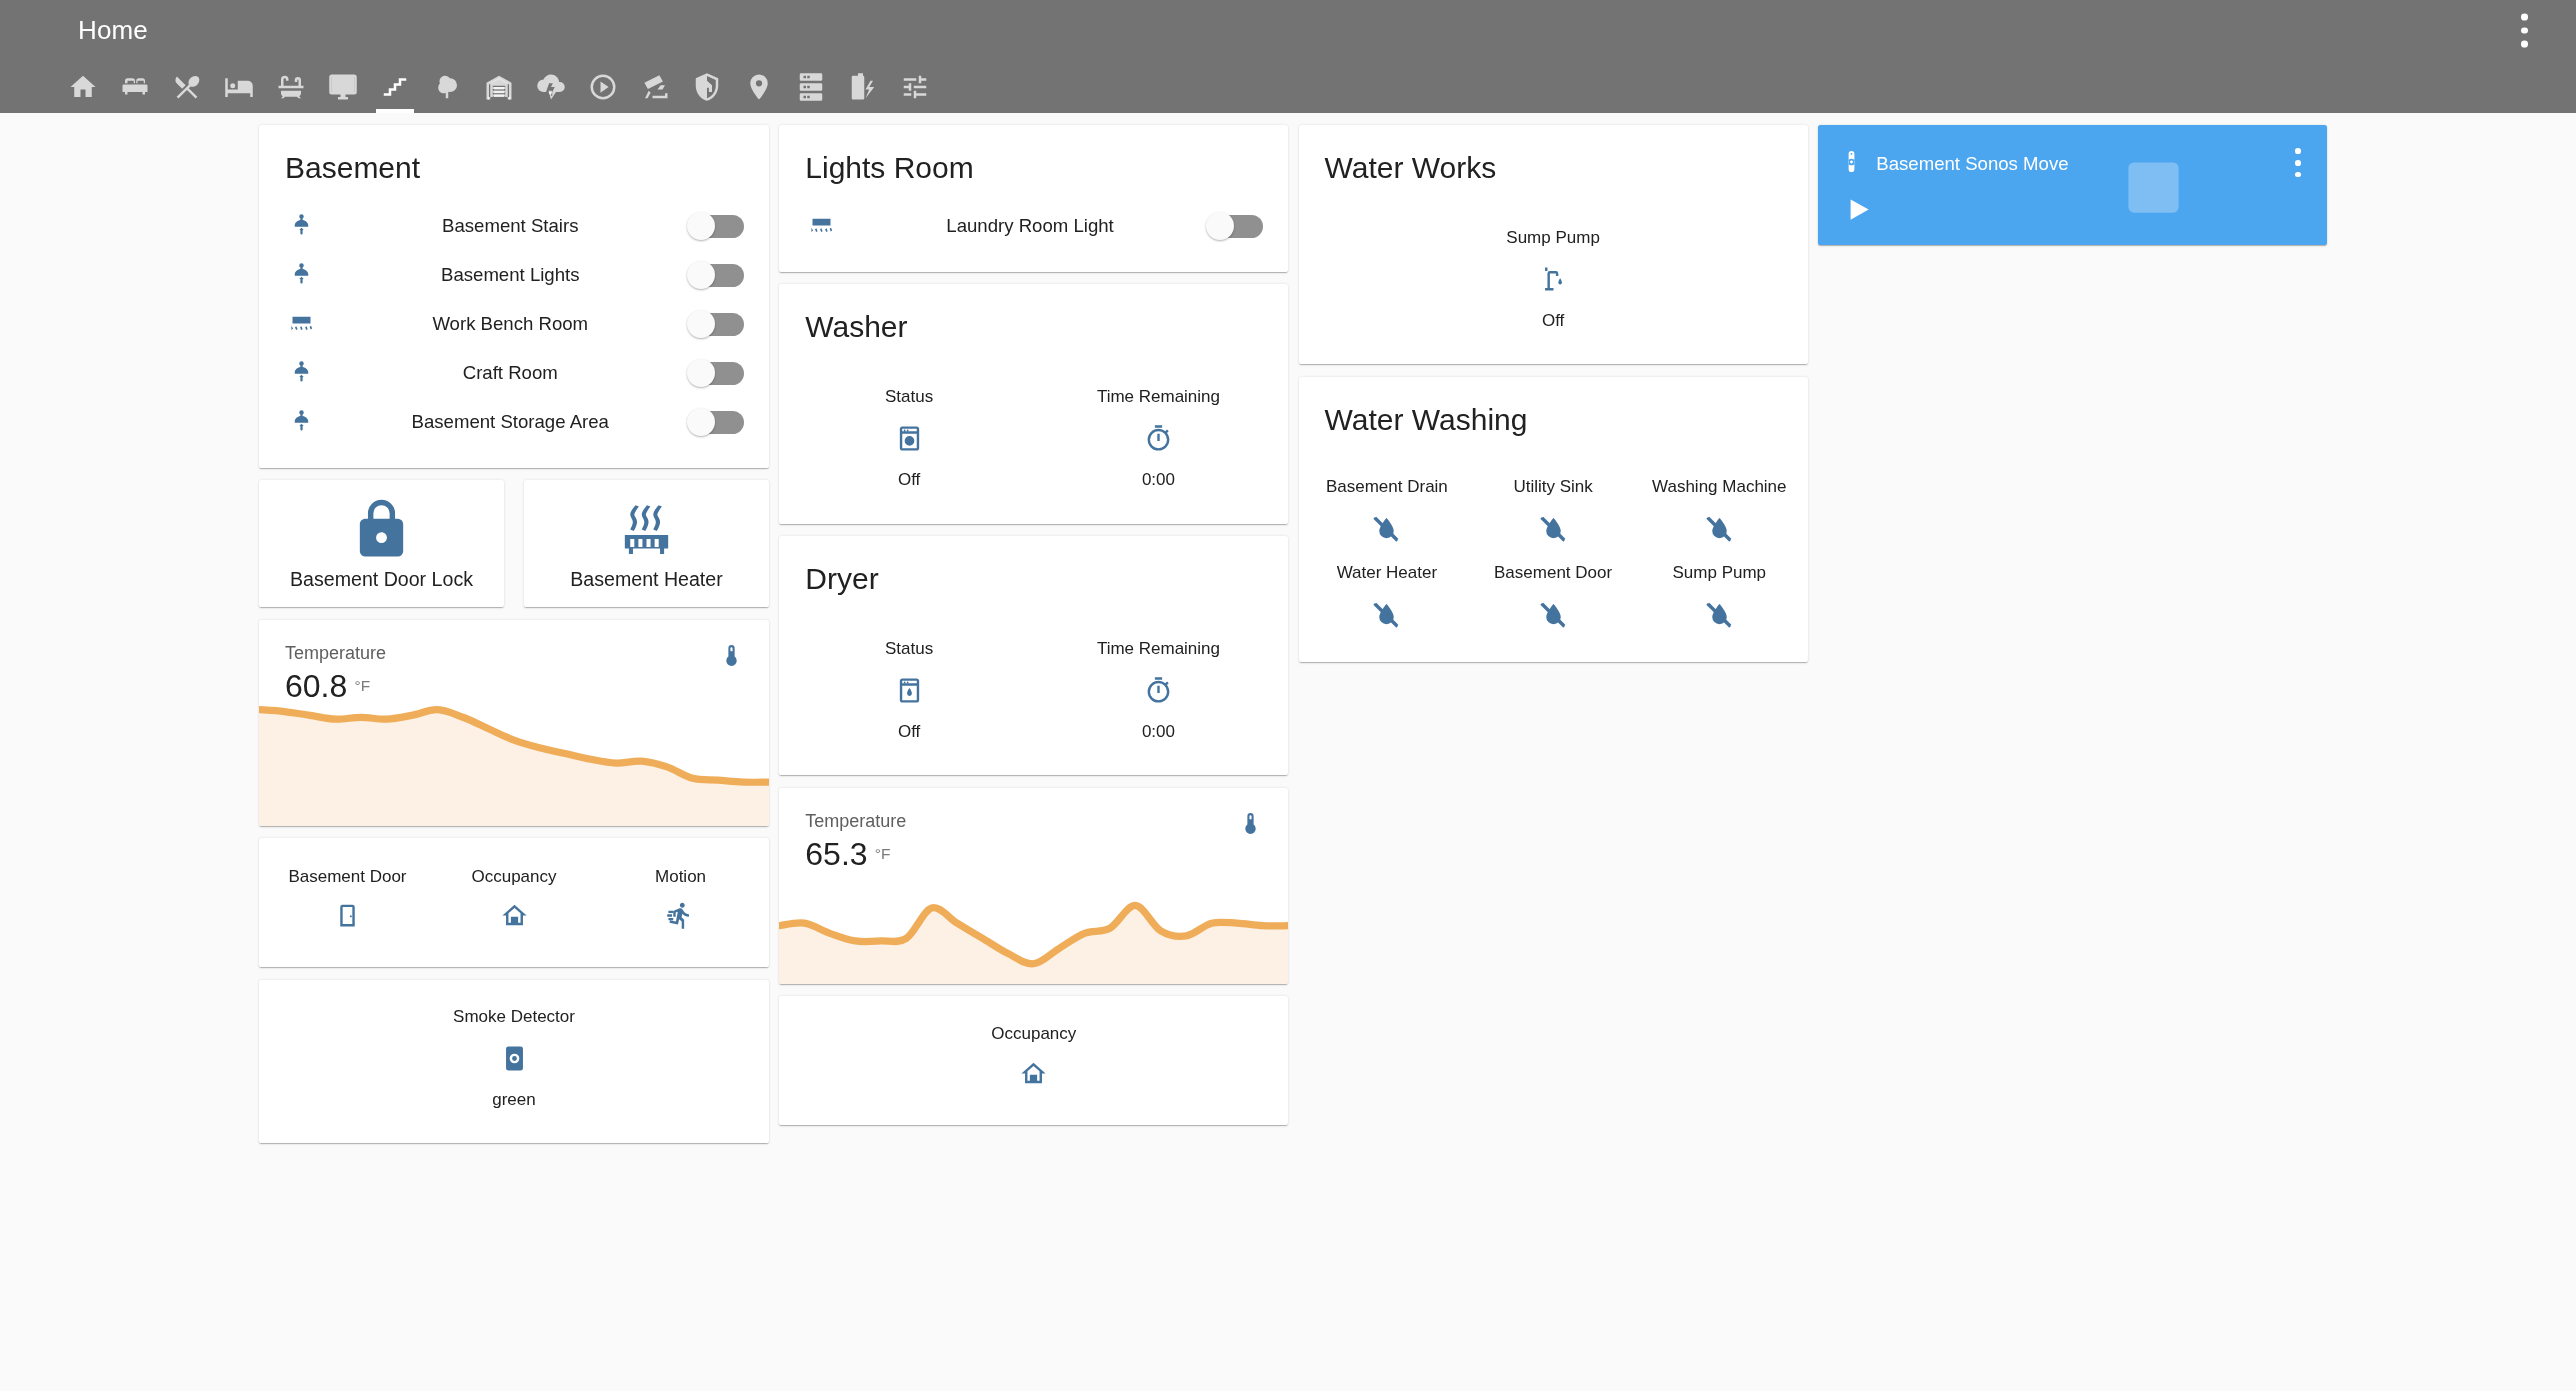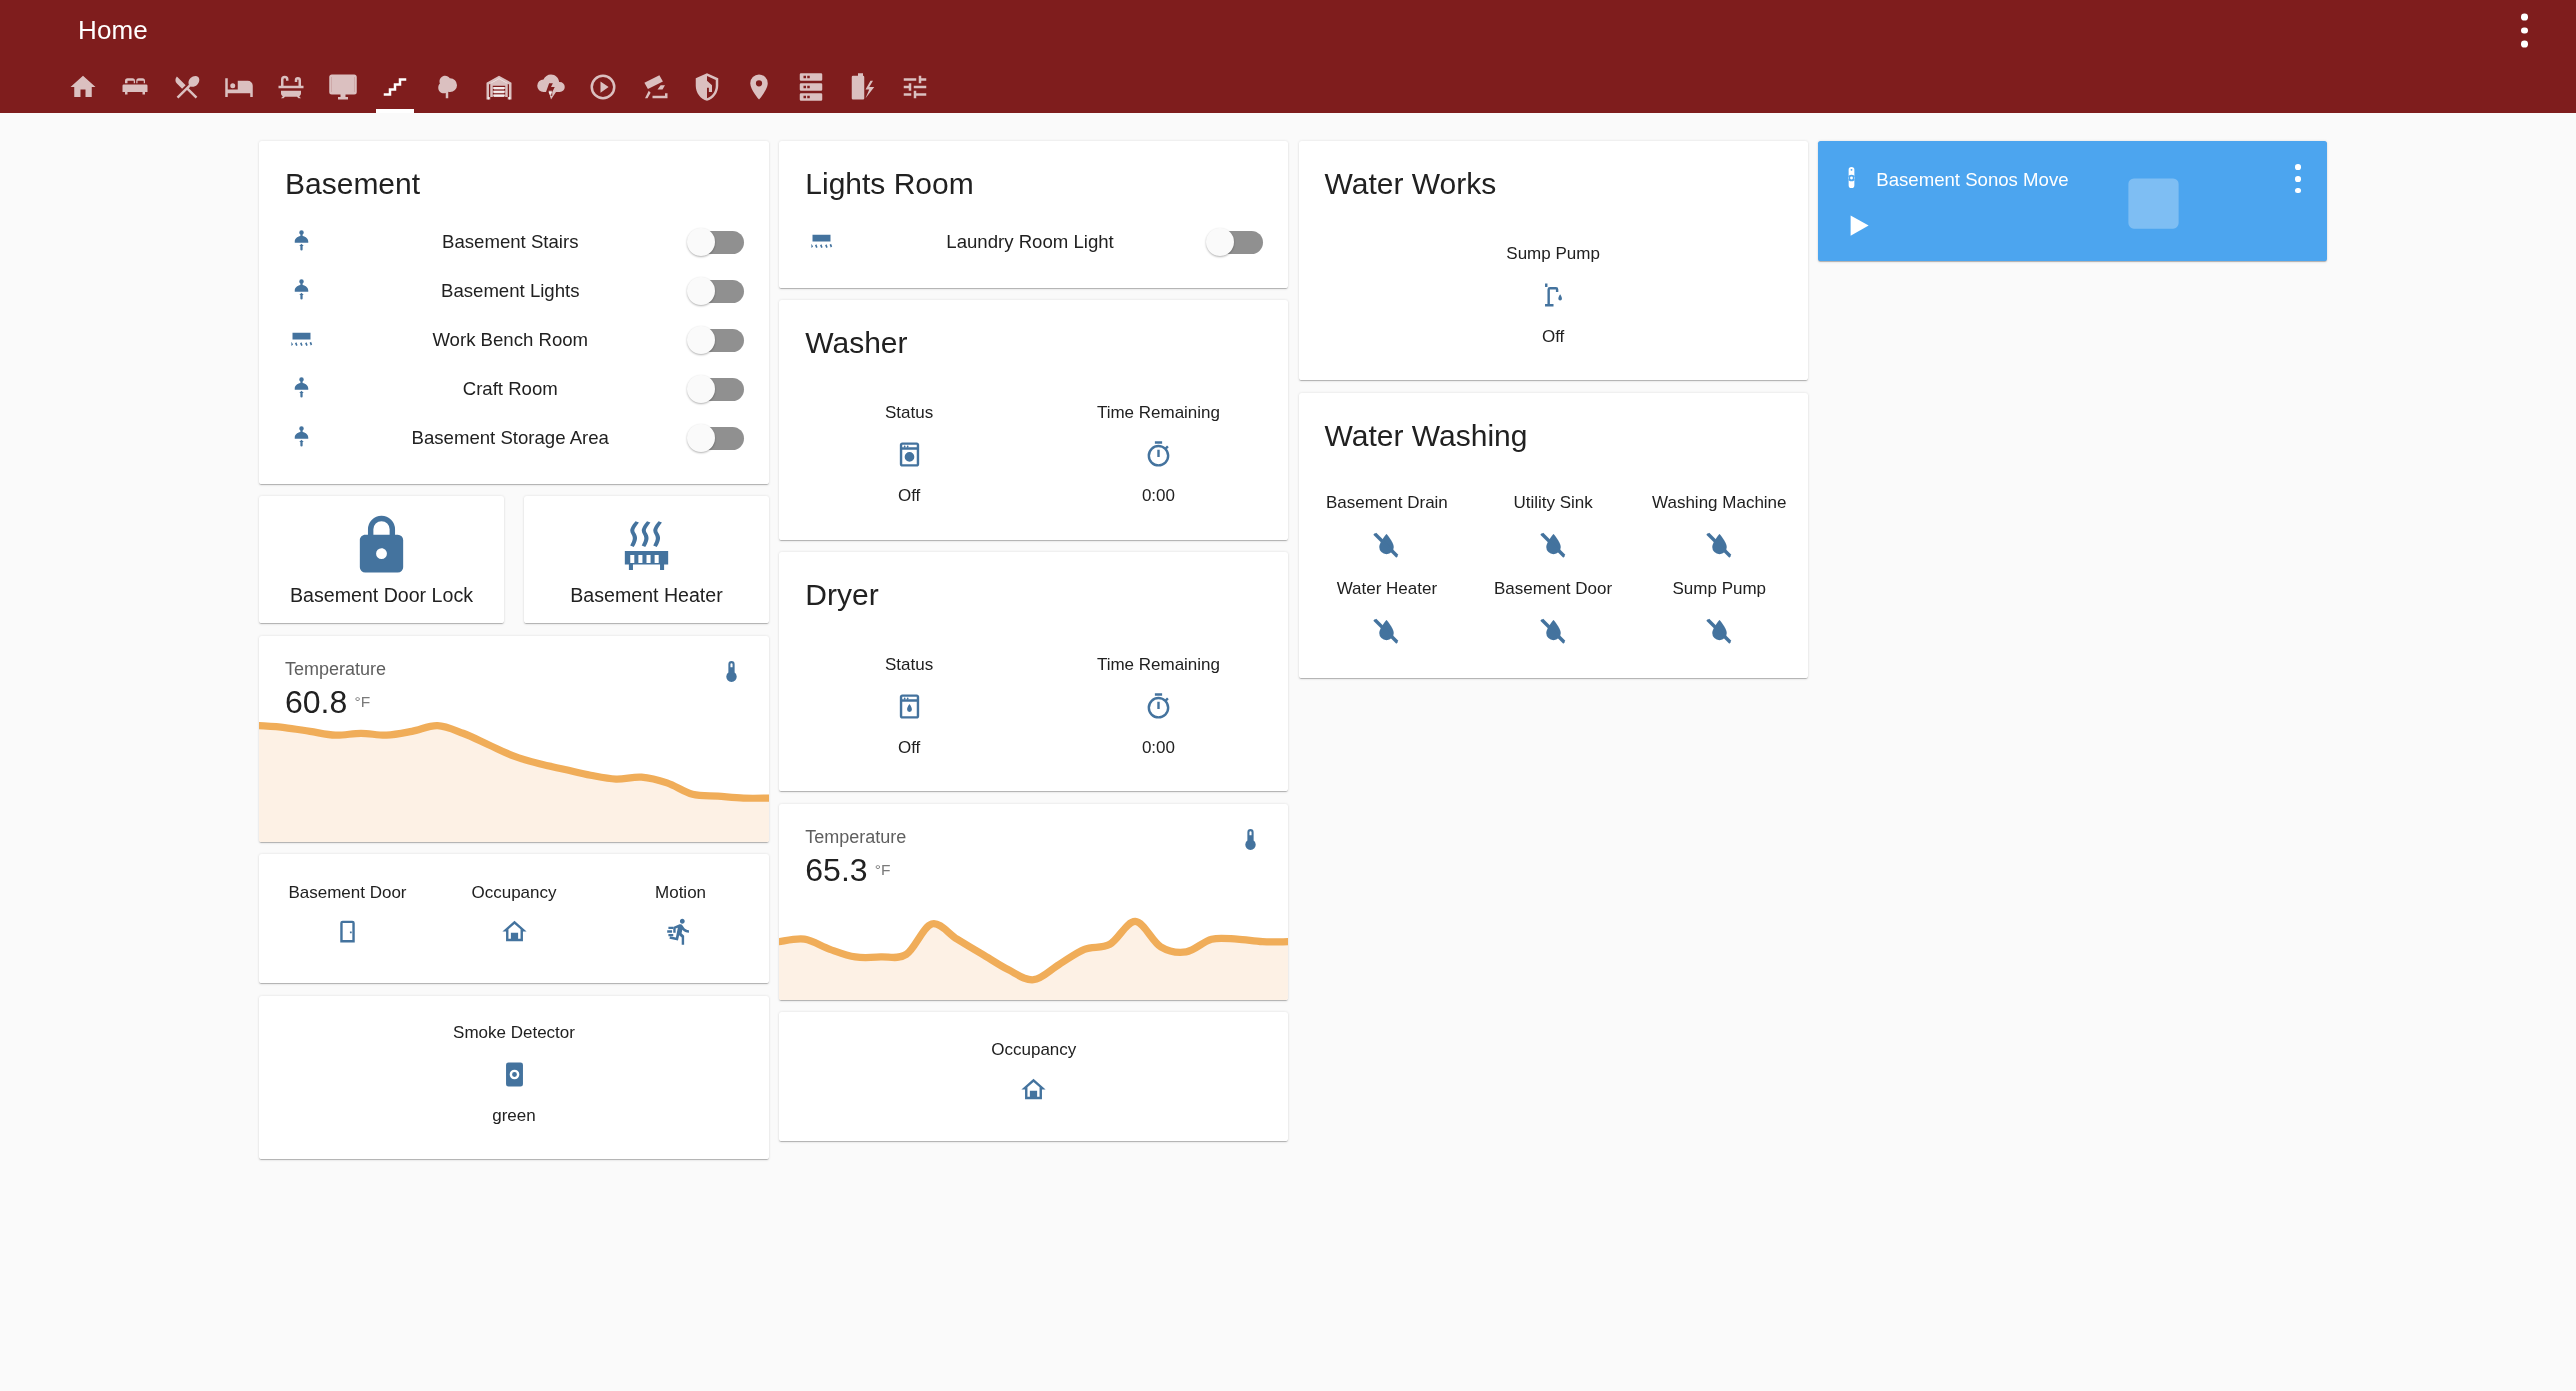--- a/index.html
+++ b/index.html
@@ -8,21 +8,21 @@
     width: 2576px;
     height: 1392px;
     background: #fafafa;
     font-family: "Liberation Sans", sans-serif;
     overflow: hidden;
   }
 
   
   .app-header {
     width: 100%;
-    background: #7f1d1d;
+    background: #737373;
     color: #ffffff;
     position: relative;
   }
   .header-top {
     height: 61px;
     display: flex;
     align-items: center;
     padding: 0 24px;
     position: relative;
   }
@@ -77,21 +77,21 @@
   .tab.active::after {
     content: "";
     position: absolute;
     bottom: 0; left: 7.2px; right: 7.2px;
     height: 3.6px;
     background: #ffffff;
   }
 
   
   .board {
-    padding: 28px 0 0 0;
+    padding: 12px 0 0 0;
     display: flex;
     gap: 0;
     align-items: flex-start;
   }
   .col { display: flex; flex-direction: column; gap: 12.4px; }
   .col-1 { width: 510px; margin-left: 259px; }
   .col-2 { width: 509px; margin-left: 10.3px; }
   .col-3 { width: 509px; margin-left: 10.3px; }
   .col-4 { width: 509px; margin-left: 10.3px; }
 

